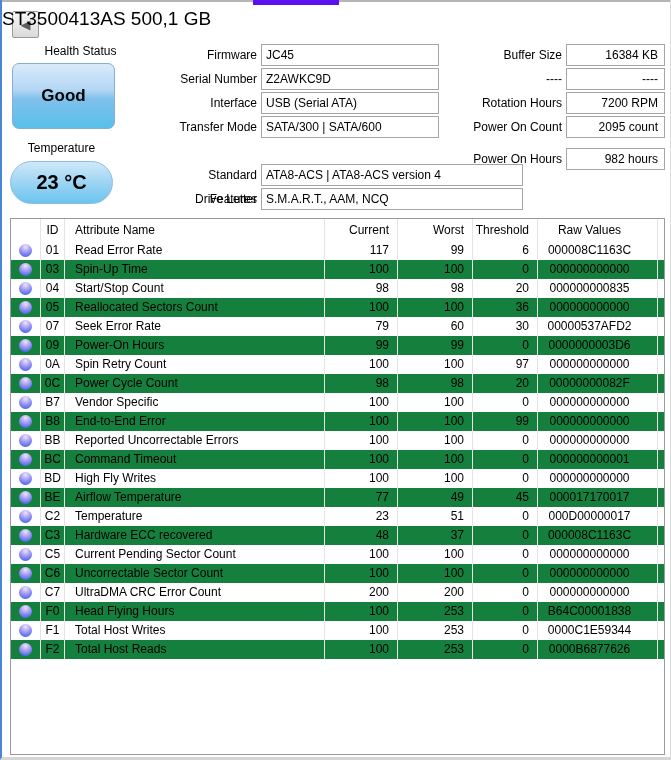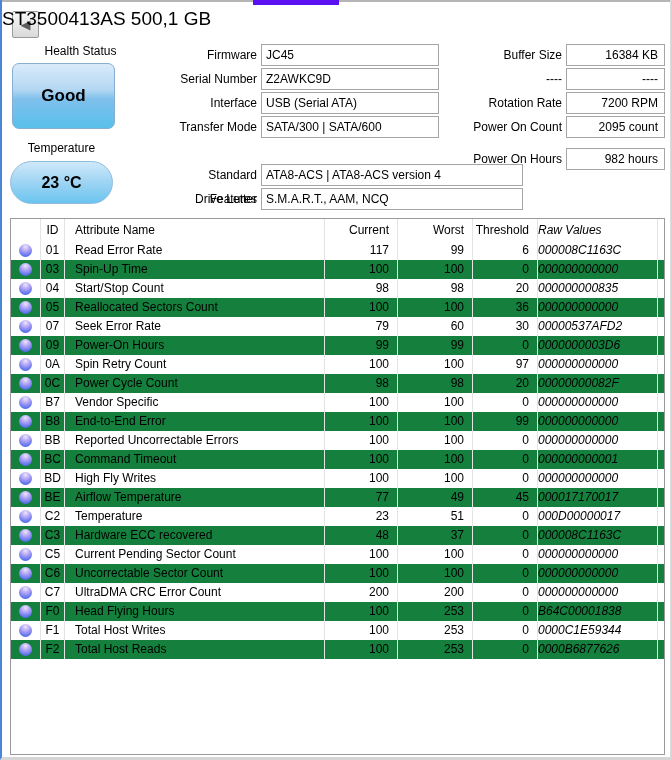--- a/index.html
+++ b/index.html
@@ -52,21 +52,21 @@
     font-size: 17px; font-weight: bold;
     text-align: center; line-height: 64px;
     cursor: pointer;
   }
   .temp-pill {
     position: absolute; left: 8px; top: 161px;
     width: 103px; height: 43px;
     background: linear-gradient(180deg, #cfe9fa 0%, #a3d6f4 45%, #6ac4ef 100%);
     border: 1px solid #8fbcdc;
     border-radius: 22px;
-    font-size: 16px; font-weight: bold;
+    font-size: 20px; font-weight: bold;
     text-align: center; line-height: 41px;
     cursor: pointer;
   }
 
   .frow { position: absolute; height: 22px; }
   .flabel {
     display: inline-block; vertical-align: top;
     text-align: right; line-height: 22px;
   }
   .fbox {
@@ -96,21 +96,21 @@
   }
   .thead { height: 22px; line-height: 22px; }
   .trow  { height: 19px; line-height: 19px; cursor: default; }
   .trow.alt { background: #15803d; }
   .tc { border-right: 1px solid #e4e4e4; overflow: hidden; white-space: nowrap; }
   .tc.fill { border-right: none; }
   .tc.c-dot  { text-align: center; }
   .tc.c-id   { text-align: center; }
   .tc.c-name { text-align: left; padding-left: 10px; }
   .tc.c-num  { text-align: right; padding-right: 8px; }
-  .tc.c-raw  { text-align: left; padding-right: 16px; font-style: italic; }
+  .tc.c-raw  { text-align: center; padding-right: 16px; }
 
   .dot {
     display: inline-block;
     width: 13px; height: 13px;
     margin-top: 3px;
     border-radius: 50%;
     background: radial-gradient(circle at 50% 22%, #ece7fc 0%, #c0b2f6 28%, #8387f0 58%, #4668ea 85%, #3c5ce0 100%);
   }
 </style>
 </head>
@@ -153,21 +153,21 @@
     <span class="flabel">Features</span><span class="fbox">S.M.A.R.T., AAM, NCQ</span>
   </div>
 
   <div class="frow frow-right" style="left:434px; top:44px;">
     <span class="flabel">Buffer Size</span><span class="fbox">16384 KB</span>
   </div>
   <div class="frow frow-right" style="left:434px; top:68px;">
     <span class="flabel">----</span><span class="fbox">----</span>
   </div>
   <div class="frow frow-right" style="left:434px; top:92px;">
-    <span class="flabel">Rotation Rate</span><span class="fbox">7200 RPM</span>
+    <span class="flabel">Rotation Hours</span><span class="fbox">7200 RPM</span>
   </div>
   <div class="frow frow-right" style="left:434px; top:116px;">
     <span class="flabel">Power On Count</span><span class="fbox">2095 count</span>
   </div>
   <div class="frow frow-right" style="left:434px; top:140px;margin-top:8px;">
     <span class="flabel">Power On Hours</span><span class="fbox">982 hours</span>
   </div>
 
   <div class="smart-panel">
     <div class="thead">

